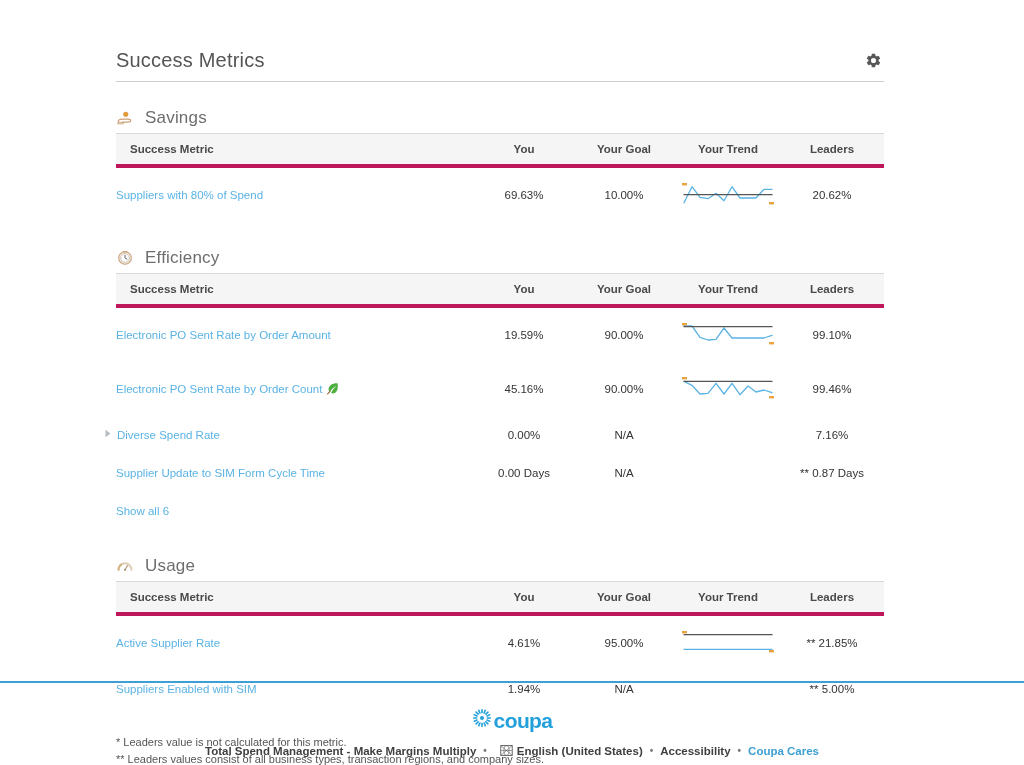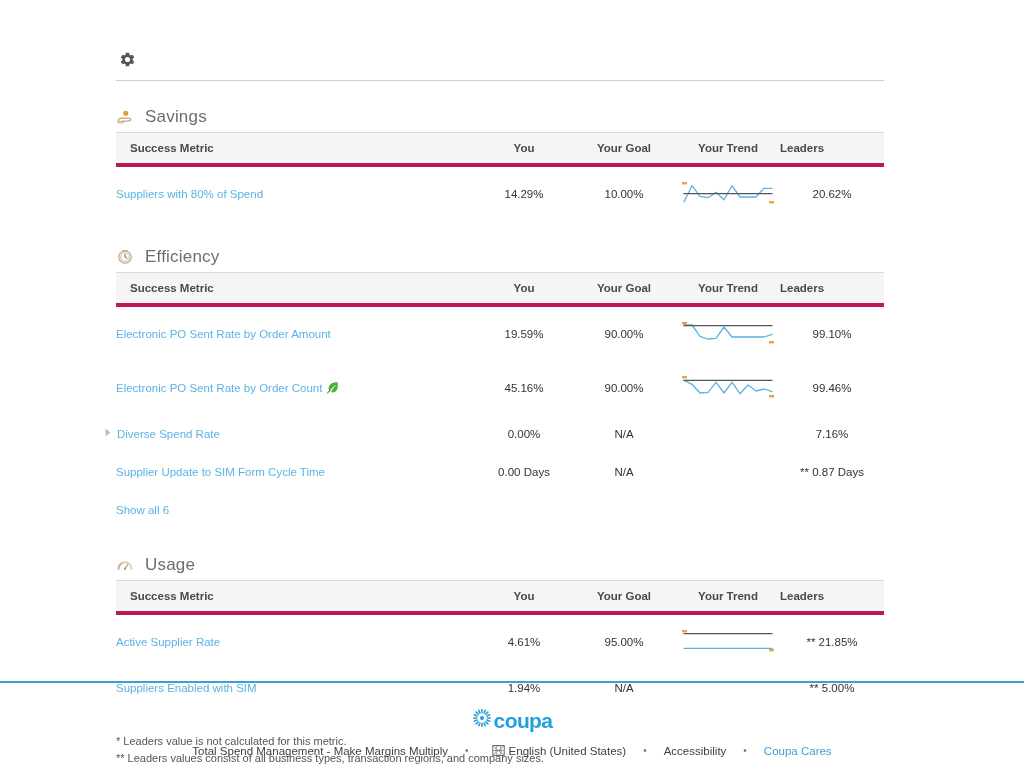--- a/index.html
+++ b/index.html
@@ -82,21 +82,21 @@
     font-size: 11.5px;
     font-weight: bold;
     color: #4a4a4a;
     padding: 9px 0;
     height: 30px;
   }
   th.col-metric { text-align: left; padding-left: 14px !important; width: 360px; }
   th.col-you     { text-align: center; width: 96px; }
   th.col-goal    { text-align: center; width: 104px; }
   th.col-trend   { text-align: center; width: 104px; }
-  th.col-leaders { text-align: left; width: 104px; }
+  th.col-leaders { text-align: center; width: 104px; }
 
   table.metrics tbody td {
     font-size: 11.5px;
     color: #333333;
     padding: 13px 0;
     vertical-align: middle;
     height: 36px;
   }
   td.c-metric { text-align: left; padding-left: 14px; }
   td.c-you, td.c-goal, td.c-trend, td.c-leaders { text-align: center; }
@@ -162,37 +162,39 @@
     letter-spacing: -.6px;
     line-height: 21px;
   }
   .footer-links {
     margin-top: 12px;
     font-size: 11.5px;
     color: #3f3f3f;
     display: flex;
     align-items: center;
     justify-content: center;
-    gap: 17px;
+    gap: 7px;
+    font-weight: bold;
   }
   .footer-sep { color: #7a7a7a; font-size: 10px; }
   .footer-text { color: #3f3f3f; }
   .footer-link { color: #3f3f3f; text-decoration: none; cursor: pointer; }
   .footer-link.accent { color: #3d9fd4; }
   .lang-wrap { display: inline-flex; align-items: center; gap: 4px; margin-left: 6px; }
   .flag-icon { display: block; }
 </style>
 </head>
 <body>
 
 <div class="page">
 
   <div class="content">
 
     <div class="page-header">
+      <div class="page-title">Success Metrics</div>
       <div class="gear-btn" title="Settings">
         <svg width="17" height="17" viewBox="0 0 24 24" aria-hidden="true">
           <path fill="#575757" d="M19.14 12.94a7.07 7.07 0 0 0 .06-.94 7.07 7.07 0 0 0-.06-.94l2.03-1.58a.5.5 0 0 0 .12-.62l-1.92-3.32a.5.5 0 0 0-.6-.22l-2.39.96a7.1 7.1 0 0 0-1.62-.94l-.36-2.54a.5.5 0 0 0-.5-.42h-3.84a.5.5 0 0 0-.5.42l-.36 2.54c-.58.24-1.12.56-1.62.94l-2.39-.96a.5.5 0 0 0-.6.22L2.67 8.86a.5.5 0 0 0 .12.62l2.03 1.58c-.04.31-.06.62-.06.94s.02.63.06.94l-2.03 1.58a.5.5 0 0 0-.12.62l1.92 3.32c.12.22.38.3.6.22l2.39-.96c.5.38 1.04.7 1.62.94l.36 2.54a.5.5 0 0 0 .5.42h3.84a.5.5 0 0 0 .5-.42l.36-2.54c.58-.24 1.12-.56 1.62-.94l2.39.96c.22.08.48 0 .6-.22l1.92-3.32a.5.5 0 0 0-.12-.62l-2.03-1.58zM12 15.6A3.6 3.6 0 1 1 15.6 12 3.6 3.6 0 0 1 12 15.6z"></path>
         </svg>
       </div>
     </div>
 
     <div id="sections-host">
         <div class="section">
           <div class="section-head">
@@ -211,21 +213,21 @@
                 <th class="col-metric">Success Metric</th>
                 <th class="col-you">You</th>
                 <th class="col-goal">Your Goal</th>
                 <th class="col-trend">Your Trend</th>
                 <th class="col-leaders">Leaders</th>
               </tr>
             </thead>
             <tbody>
               <tr>
                 <td class="c-metric"><a class="metric-link">Suppliers with 80% of Spend</a></td>
-                <td class="c-you val-alert">14.29%</td>
+                <td class="c-you val-alert">69.63%</td>
                 <td class="c-goal">10.00%</td>
                 <td class="c-trend"><span class="sparkline"><svg width="92" height="26" viewBox="0 0 92 26" aria-hidden="true">
                       <polyline points="2.0,21.7 10.0,5.7 18.0,16.3 26.0,17.7 34.0,12.3 42.0,19.7 50.0,5.7 58.0,17.0 66.0,17.0 74.0,17.0 82.0,8.3 90.0,8.3" fill="none" stroke="#5bb3e4" stroke-width="1.3" stroke-linejoin="round" stroke-linecap="round"></polyline>
                       <polyline points="2.0,13.7 10.0,13.7 18.0,13.7 26.0,13.7 34.0,13.7 42.0,13.7 50.0,13.7 58.0,13.7 66.0,13.7 74.0,13.7 82.0,13.7 90.0,13.7" fill="none" stroke="#555555" stroke-width="1.3" stroke-linejoin="round" stroke-linecap="round"></polyline>
                       <rect x="0" y="2" width="5" height="2.4" fill="#e8a33d"></rect>
                       <rect x="87" y="21" width="5" height="2.4" fill="#e8a33d"></rect>
                     </svg></span></td>
                 <td class="c-leaders">20.62%</td>
               </tr>
             </tbody>

